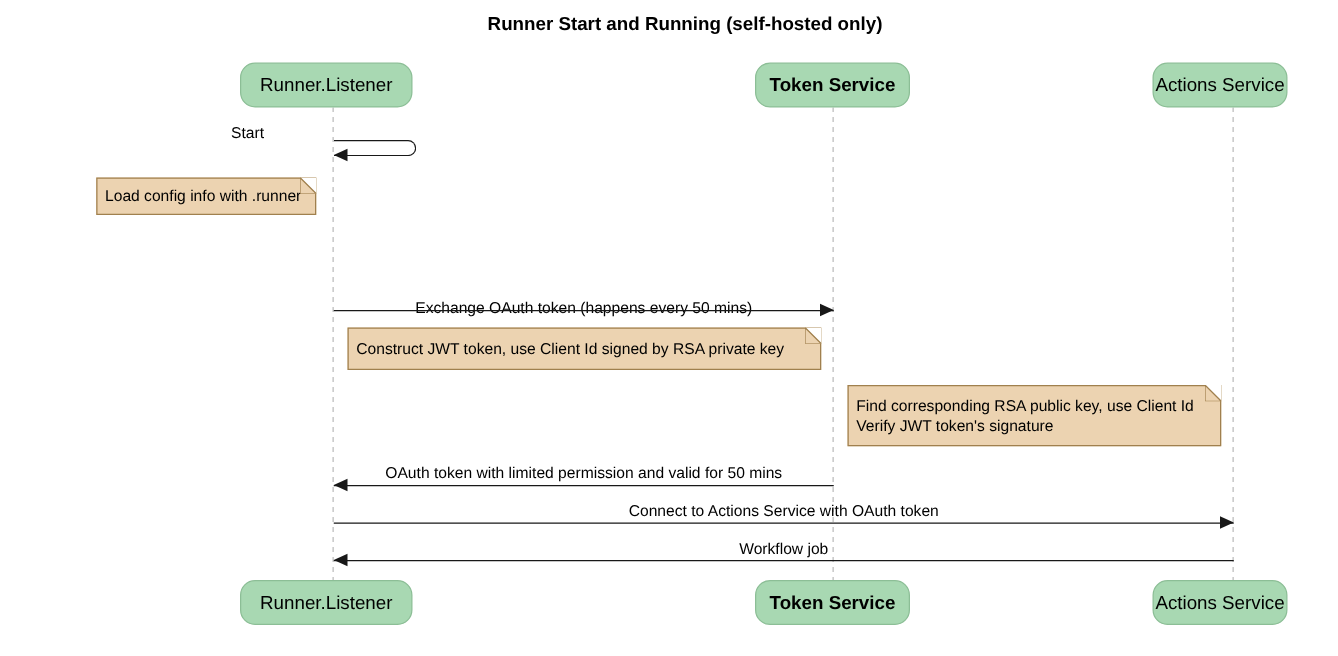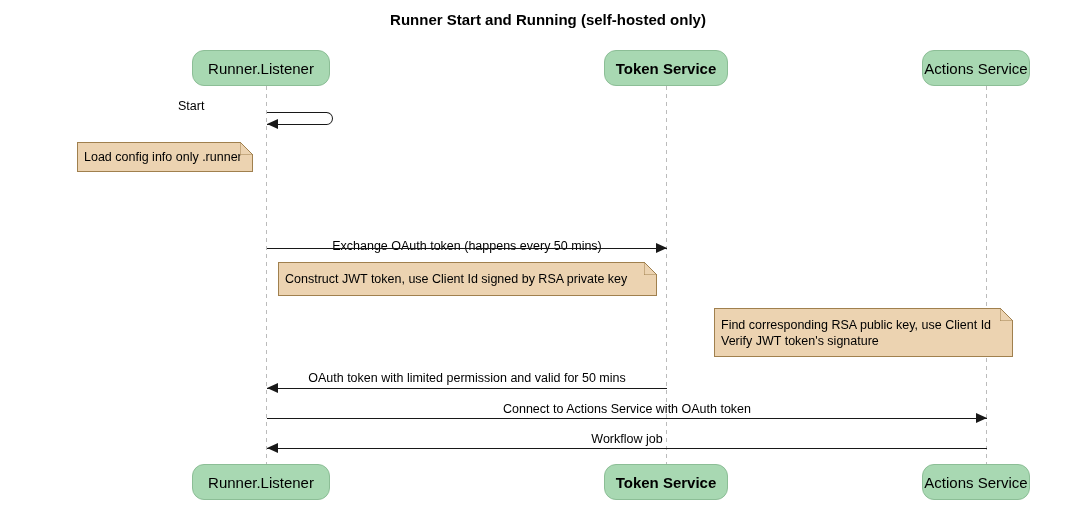--- a/index.html
+++ b/index.html
@@ -48,37 +48,37 @@
   .arrow-right{
     position:absolute;width:0;height:0;
     border-top:5px solid transparent;border-bottom:5px solid transparent;
     border-left:11px solid var(--arrow-color);
   }
   .arrow-left{
     position:absolute;width:0;height:0;
     border-top:5px solid transparent;border-bottom:5px solid transparent;
     border-right:11px solid var(--arrow-color);
   }
-  .self-label{position:absolute;left:178px;top:100px;width:100px;text-align:left;
+  .self-label{position:absolute;left:148px;top:100px;width:100px;text-align:center;
     font-size:12.5px;line-height:13px;white-space:nowrap;}
   .self-loop{
     position:absolute;left:267px;top:112px;width:66px;height:13px;box-sizing:border-box;
     border:1px solid var(--arrow-color);border-left:none;border-radius:0 8px 8px 0;
   }
   .note{
     position:absolute;box-sizing:border-box;background:var(--note-fill);
     border:1px solid var(--note-border);display:flex;align-items:center;
     padding:0 6px;font-size:12.5px;
   }
   .note-text{white-space:pre;line-height:16px;}
   .fold{position:absolute;top:-1px;right:-1px;}
   .n1{left:77px;top:142px;width:176px;height:30px;}
   .n2{left:10px;top:186px;width:245px;height:32px;}
   .n3{left:278px;top:262px;width:379px;height:34px;text-align:right;}
-  .n4{left:678px;top:308px;width:299px;height:49px;margin-left:36px;}
+  .n4{left:678px;top:308px;width:299px;height:49px;}
   
   .m1-label{left:267px;top:240px;width:400px;}
   .m1-line{left:267px;top:248px;width:400px;}
   .m1-head{left:656px;top:243px;}
   .m2-label{left:267px;top:372px;width:400px;}
   .m2-line{left:267px;top:388px;width:400px;}
   .m2-head{left:267px;top:383px;}
   .m3-label{left:267px;top:403px;width:720px;}
   .m3-line{left:267px;top:418px;width:720px;}
   .m3-head{left:976px;top:413px;}
@@ -110,21 +110,21 @@
 
   <div class="self-label">Start</div>
   <div class="self-loop"></div>
   <div class="arrow-left self-head"></div>
 
   <div class="note n1">
     <svg class="fold" width="13" height="13" viewBox="0 0 13 13">
       <polygon points="0,0 13,0 13,13" style="fill:var(--bg)"></polygon>
       <polygon points="0,0 0,13 13,13" style="fill:var(--note-fill);stroke:var(--note-border);stroke-width:1"></polygon>
     </svg>
-    <span class="note-text">Load config info only .runner</span>
+    <span class="note-text">Load config info with .runner</span>
   </div>
 
 
   <div class="msg-label m1-label">Exchange OAuth token (happens every 50 mins)</div>
   <div class="msg-line m1-line"></div>
   <div class="arrow-right m1-head"></div>
 
   <div class="note n3">
     <svg class="fold" width="13" height="13" viewBox="0 0 13 13">
       <polygon points="0,0 13,0 13,13" style="fill:var(--bg)"></polygon>

